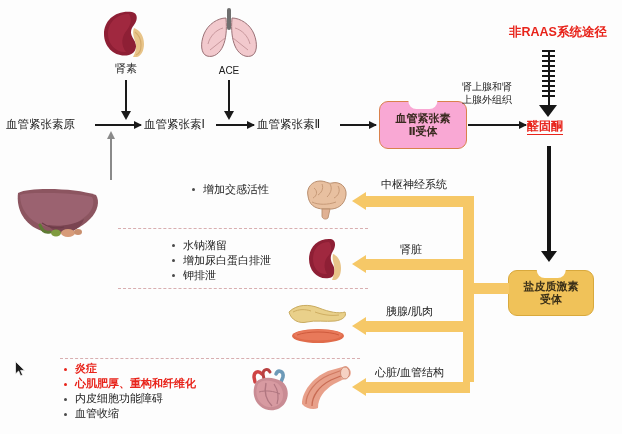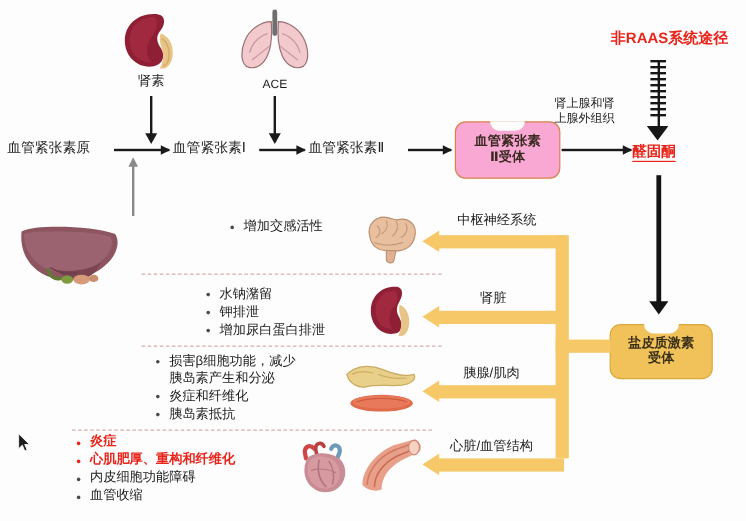--- a/index.html
+++ b/index.html
@@ -238,35 +238,25 @@
 
   <div class="blist" style="left:190px;top:182px;width:140px;">
     <ul>
       <li>增加交感活性</li>
     </ul>
   </div>
 
   <div class="blist" style="left:170px;top:238px;width:160px;">
     <ul>
       <li>水钠潴留</li>
+      <li>增加尿白蛋白排泄</li>
       <li>钾排泄</li>
-      <li>增加尿白蛋白排泄</li>
     </ul>
   </div>
 
-  <div class="blist" style="left:128px;top:294px;width:175px;">
-    <ul>
-      <li>
-        <span>损害β细胞功能，减少</span>
-        <span class="cont">胰岛素产生和分泌</span>
-      </li>
-      <li>炎症和纤维化</li>
-      <li>胰岛素抵抗</li>
-    </ul>
-  </div>
 
   <div class="blist" style="left:62px;top:362px;width:210px;font-family:Liberation Mono, monospace;">
     <ul>
       <li class="red">炎症</li>
       <li class="red">心肌肥厚、重构和纤维化</li>
       <li>内皮细胞功能障碍</li>
       <li>血管收缩</li>
     </ul>
   </div>
 

